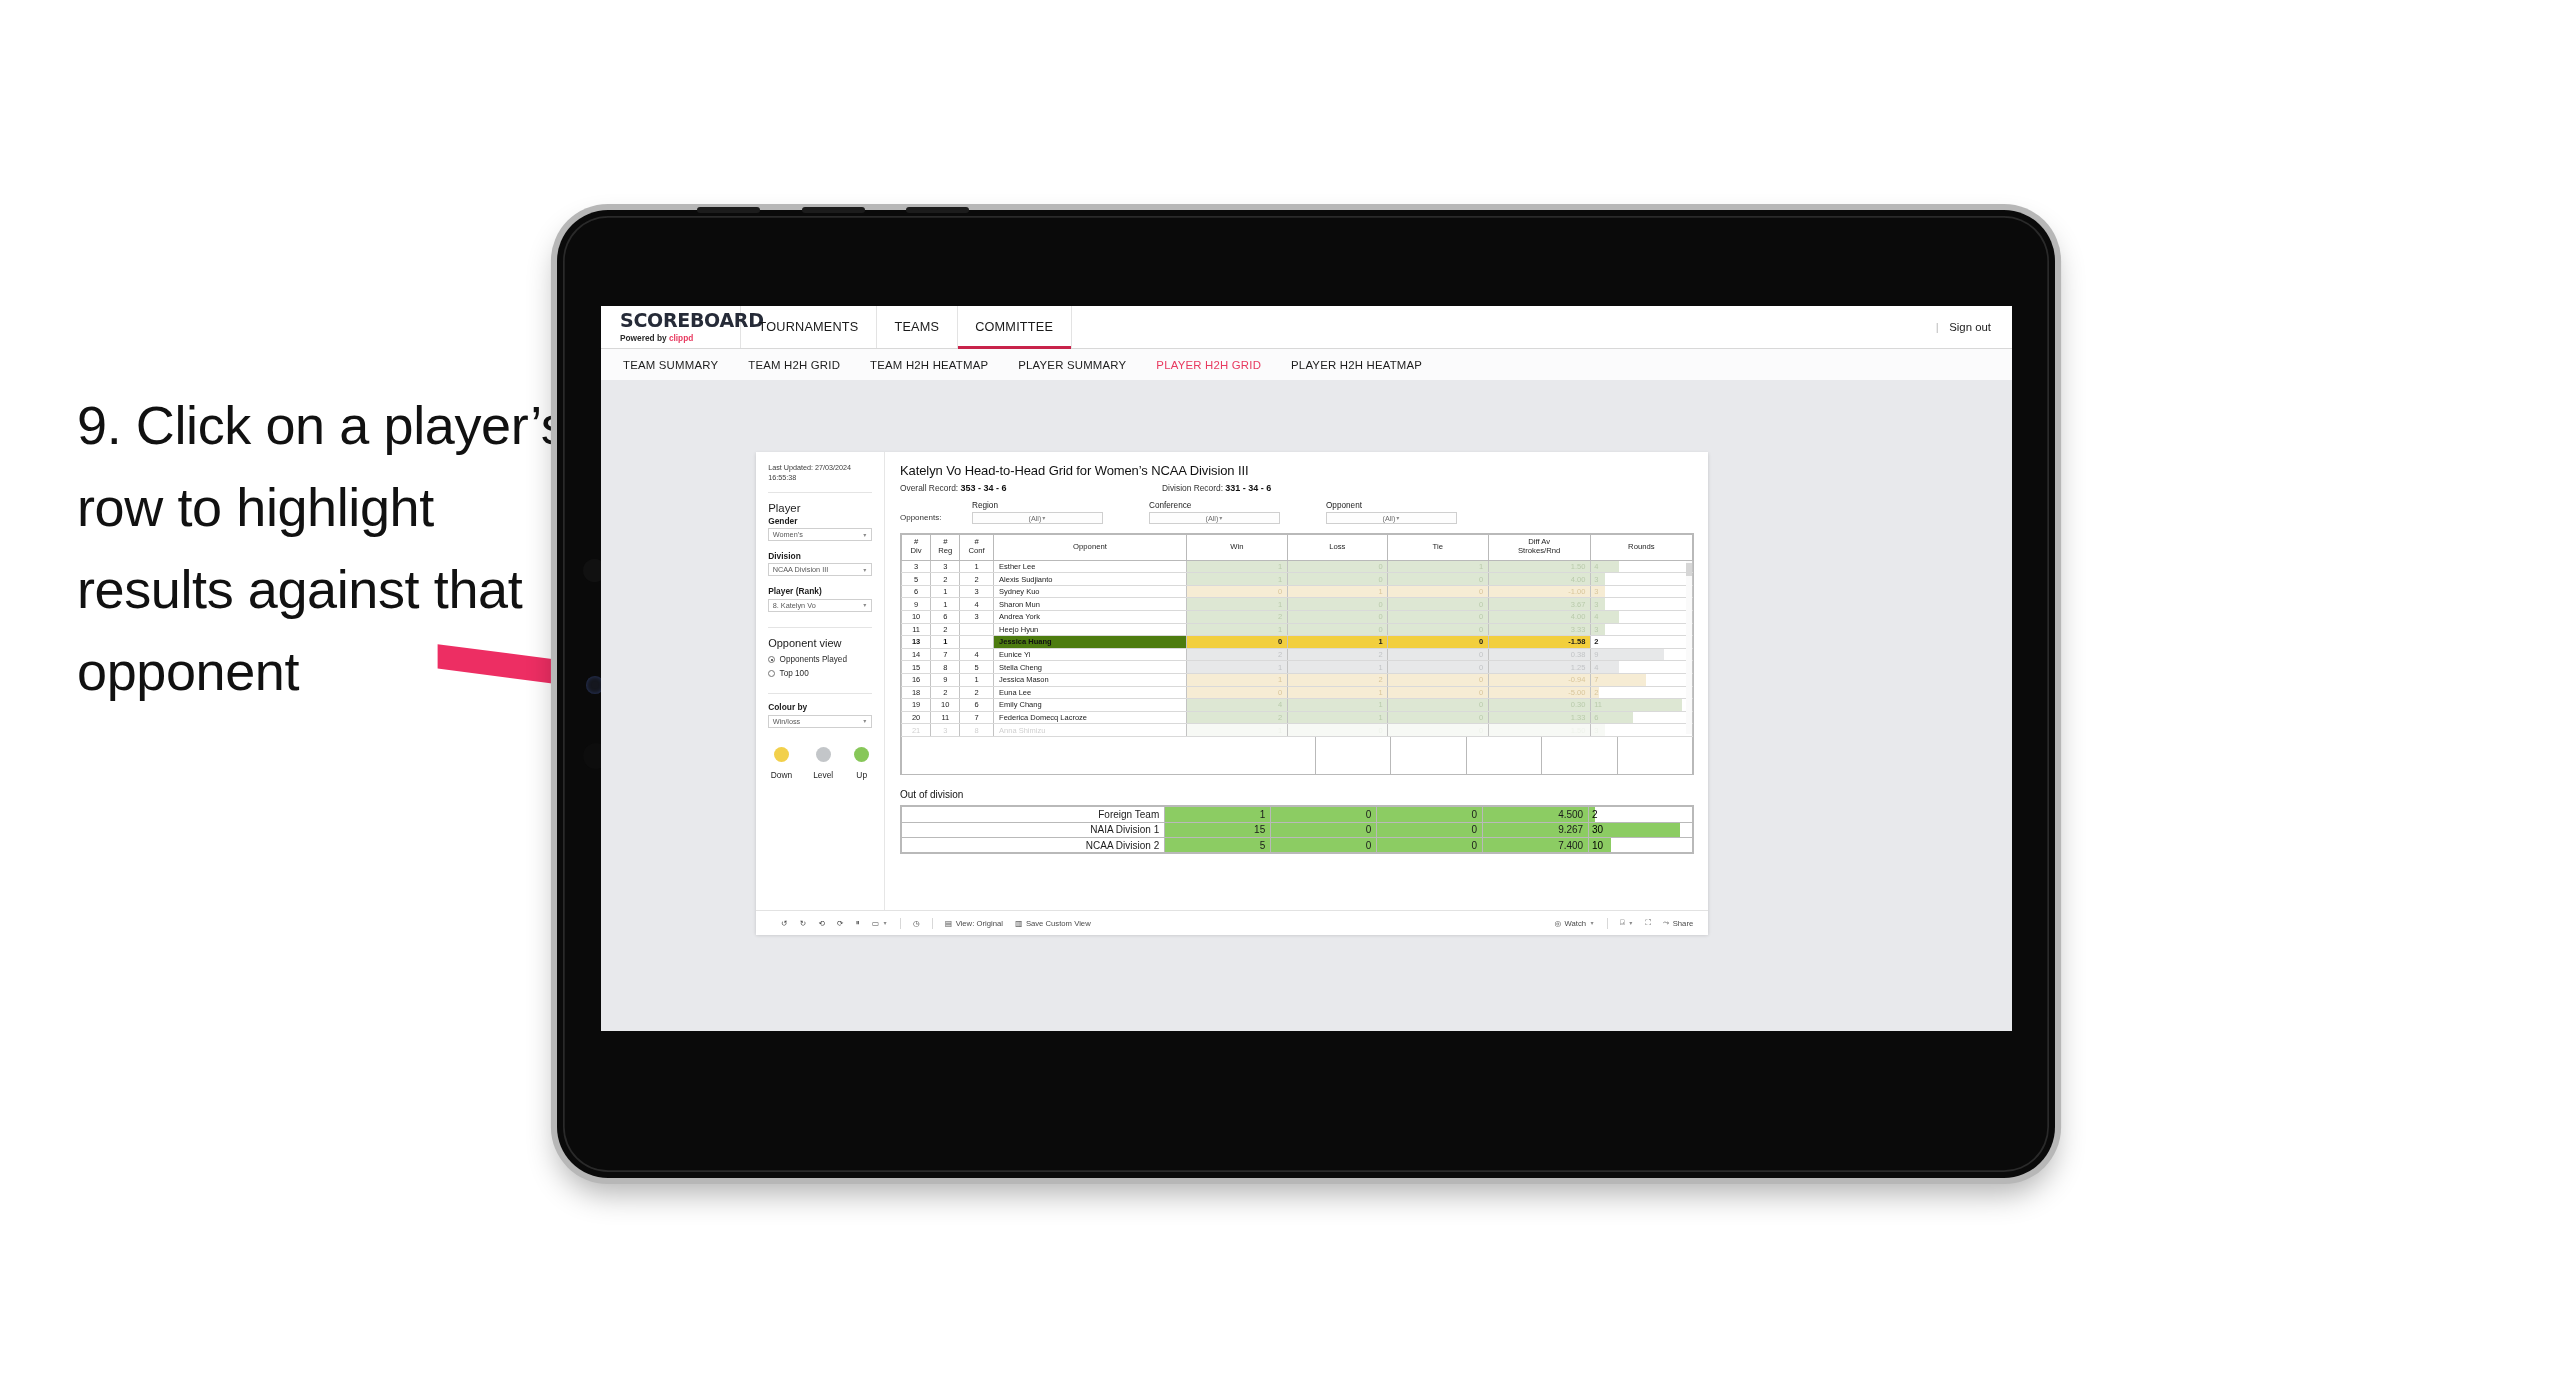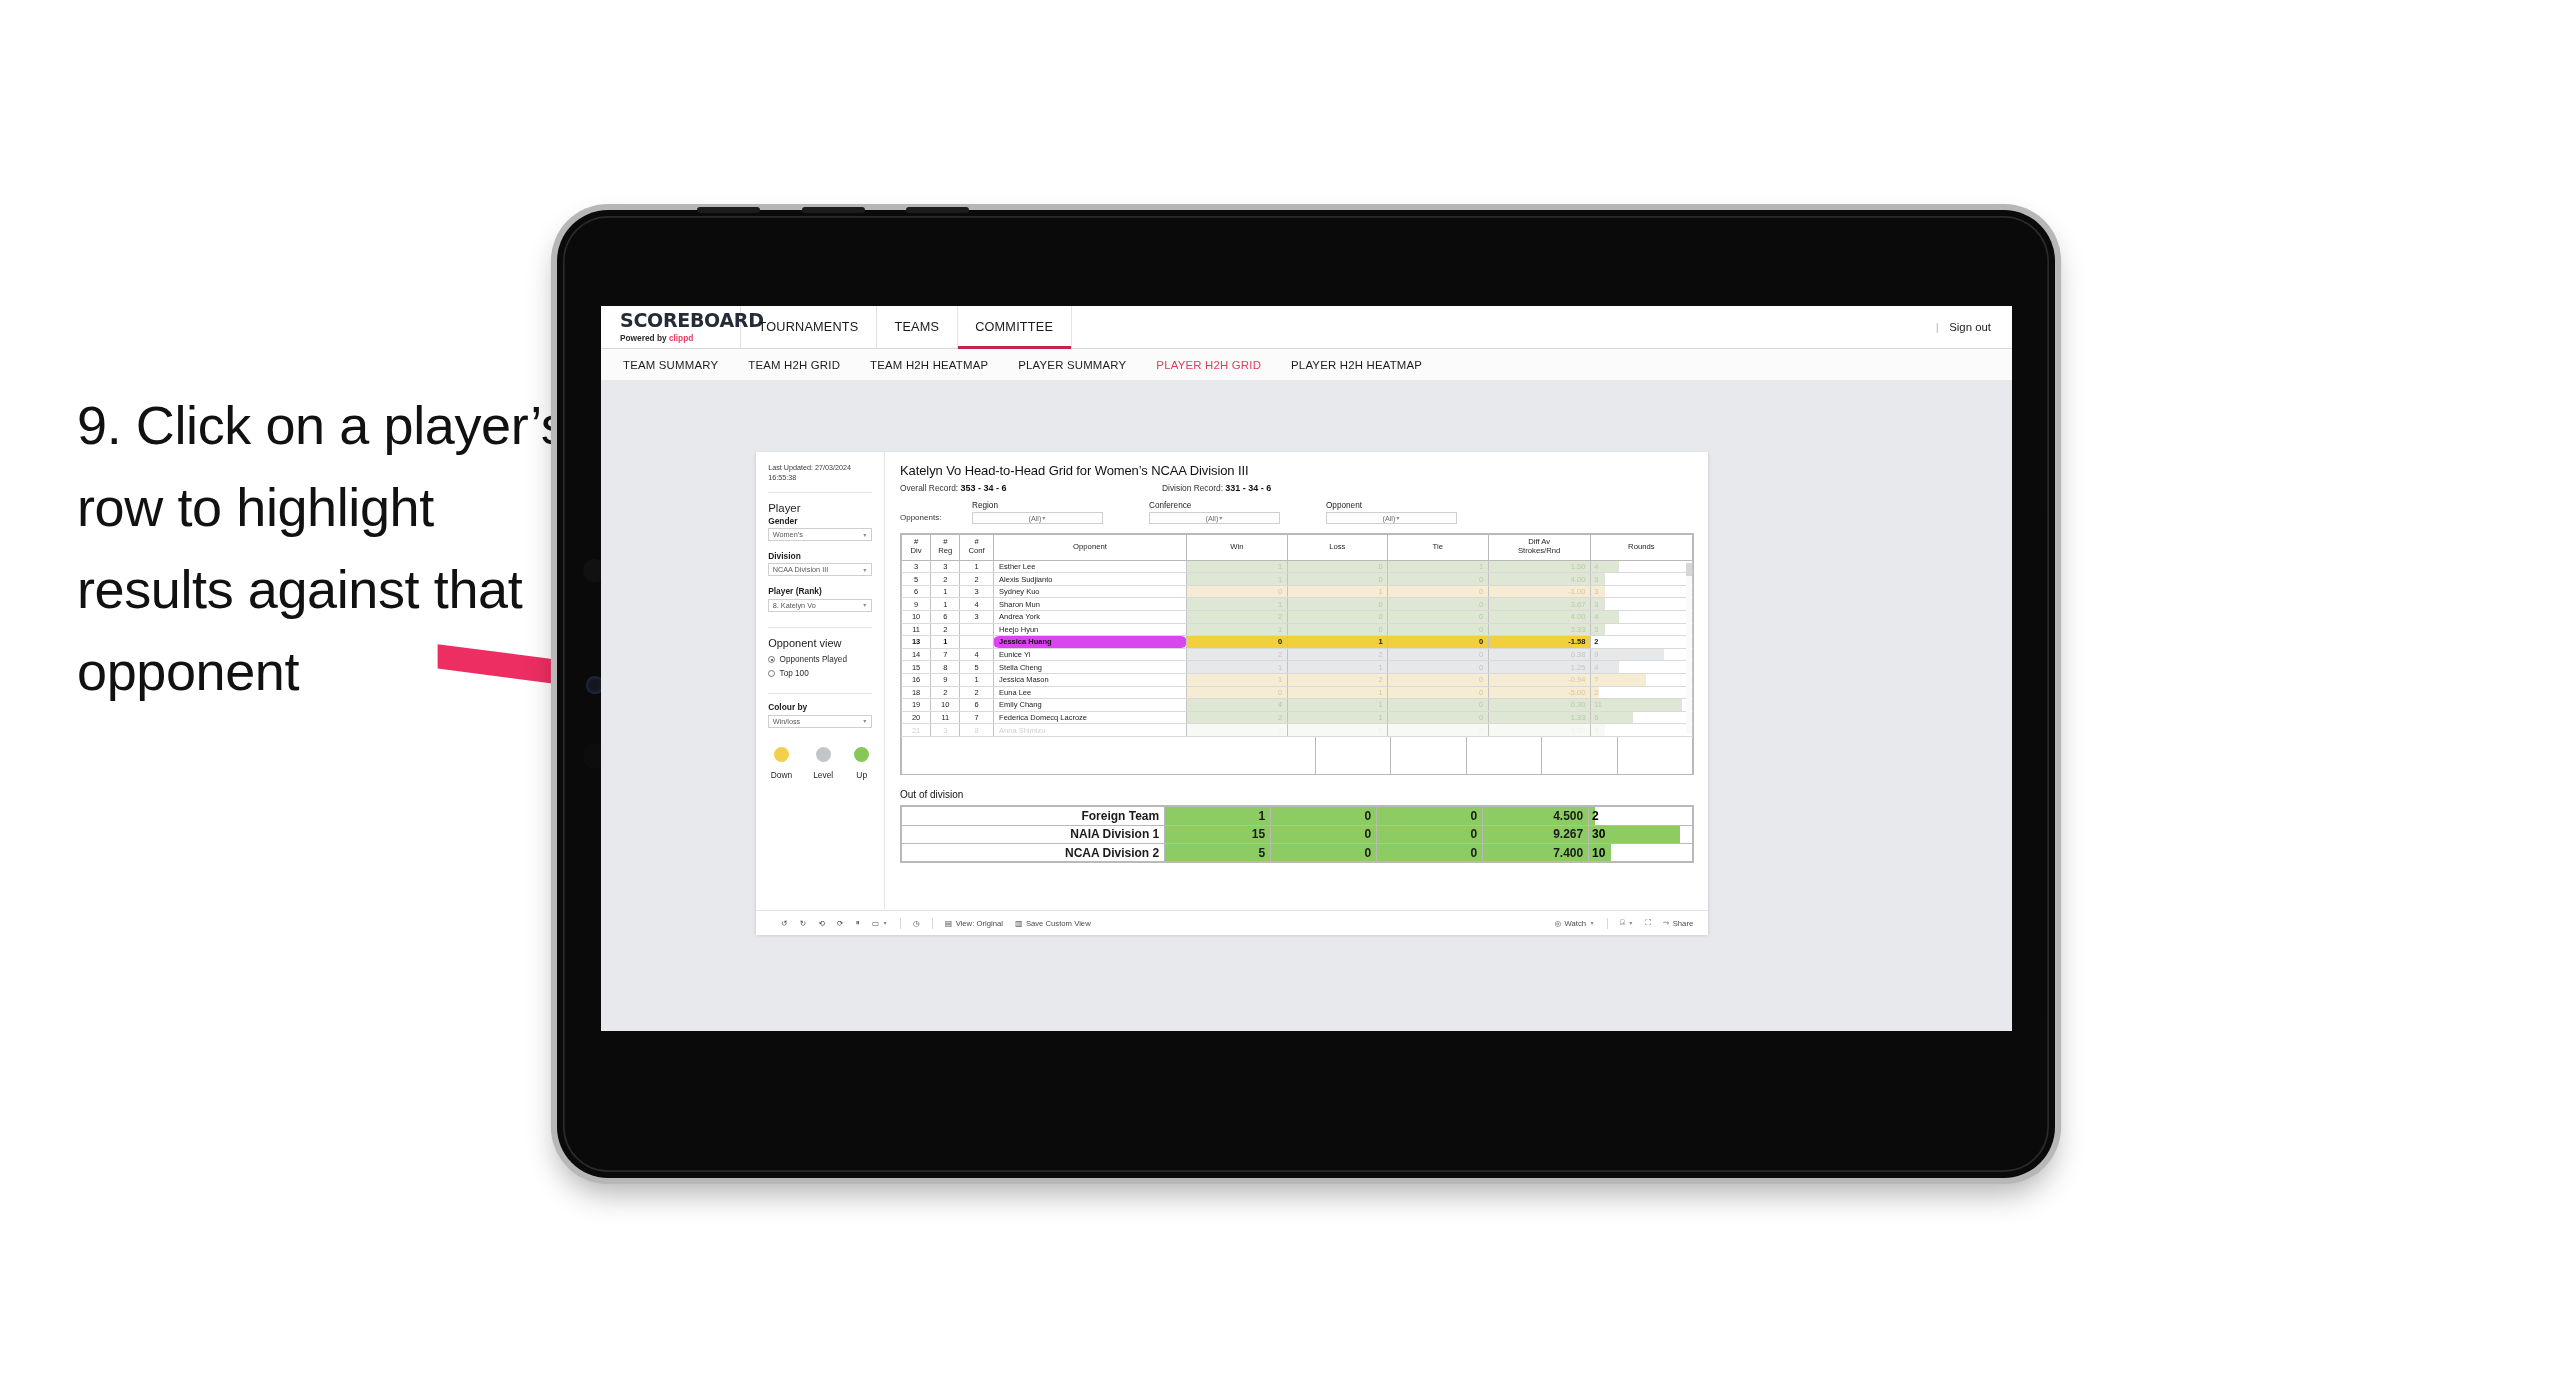--- a/index.html
+++ b/index.html
@@ -107,33 +107,33 @@
      text-align:center;padding:3.5px 1.7px;line-height:1.15;background:#fff;vertical-align:middle;}
   td{border-left:0.9px solid #c3c3c3;border-right:0.9px solid #c3c3c3;
      border-bottom:0.9px solid #d9d9d9;font-size:7.5px;padding:1.3px 2.6px;height:10.5px;
      box-sizing:border-box;}
   .c-num{text-align:center;color:#1b1b1b;}
   .c-name{text-align:left;color:#1b1b1b;padding-left:5.2px;}
   .c-val{text-align:right;position:relative;padding-right:4.4px;}
   .bar{position:absolute;left:0;top:0;bottom:0;}
   .vtxt{position:relative;}
   tr.hl td{font-weight:700;color:#111;}
-  tr.hl .c-name{background:#d946ef;border-radius:6px;}
+  tr.hl .c-name{background:#4d7c0f;}
   #emptyblock{display:flex;}
   #emptyLeft{width:52.4%;border-left:0.9px solid #b9b9b9;border-right:0.9px solid #b9b9b9;
      border-bottom:0.9px solid #b9b9b9;height:38px;box-sizing:border-box;}
   .emptyCell{flex:1;border-right:0.9px solid #b9b9b9;border-bottom:0.9px solid #b9b9b9;
      height:38px;box-sizing:border-box;}
   #scrollbar{position:absolute;right:0.9px;top:27px;width:6.1px;bottom:41px;background:#fafafa;}
   #scrollthumb{position:absolute;right:0.9px;top:29px;width:6.1px;height:13px;background:#d6d6d6;}
   
   #ood-h{font-size:10px;color:#111;margin:14px 0 5.2px 0;}
   #ood{border:0.9px solid #b9b9b9;width:100%;box-sizing:border-box;}
   #ood table{border-collapse:collapse;width:100%;table-layout:fixed;}
-  #ood td{border:0.9px solid #b9b9b9;font-size:12px;padding:1.7px 4.4px;height:12.2px;font-weight:bold;}
+  #ood td{border:0.9px solid #b9b9b9;font-size:10px;padding:1.7px 4.4px;height:12.2px;}
   .ood-name{text-align:right;color:#1b1b1b;background:#fff;}
   .ood-val{text-align:right;background:#8ccc63;color:#1b1b1b;}
   
   #toolbar{height:23.6px;border-top:0.9px solid #e2e2e2;background:#fff;display:flex;
      align-items:center;padding:0 8.7px 0 19px;gap:0;}
   .tb{display:flex;align-items:center;gap:3.5px;font-size:7.7px;color:#4a4a4a;
      padding:0 6.1px;cursor:pointer;height:100%;}
   .tbsep{width:0.9px;height:11.4px;background:#d8d8d8;margin:0 6.1px;}
   .ico{display:inline-block;}
   #tbright{margin-left:auto;display:flex;align-items:center;}

